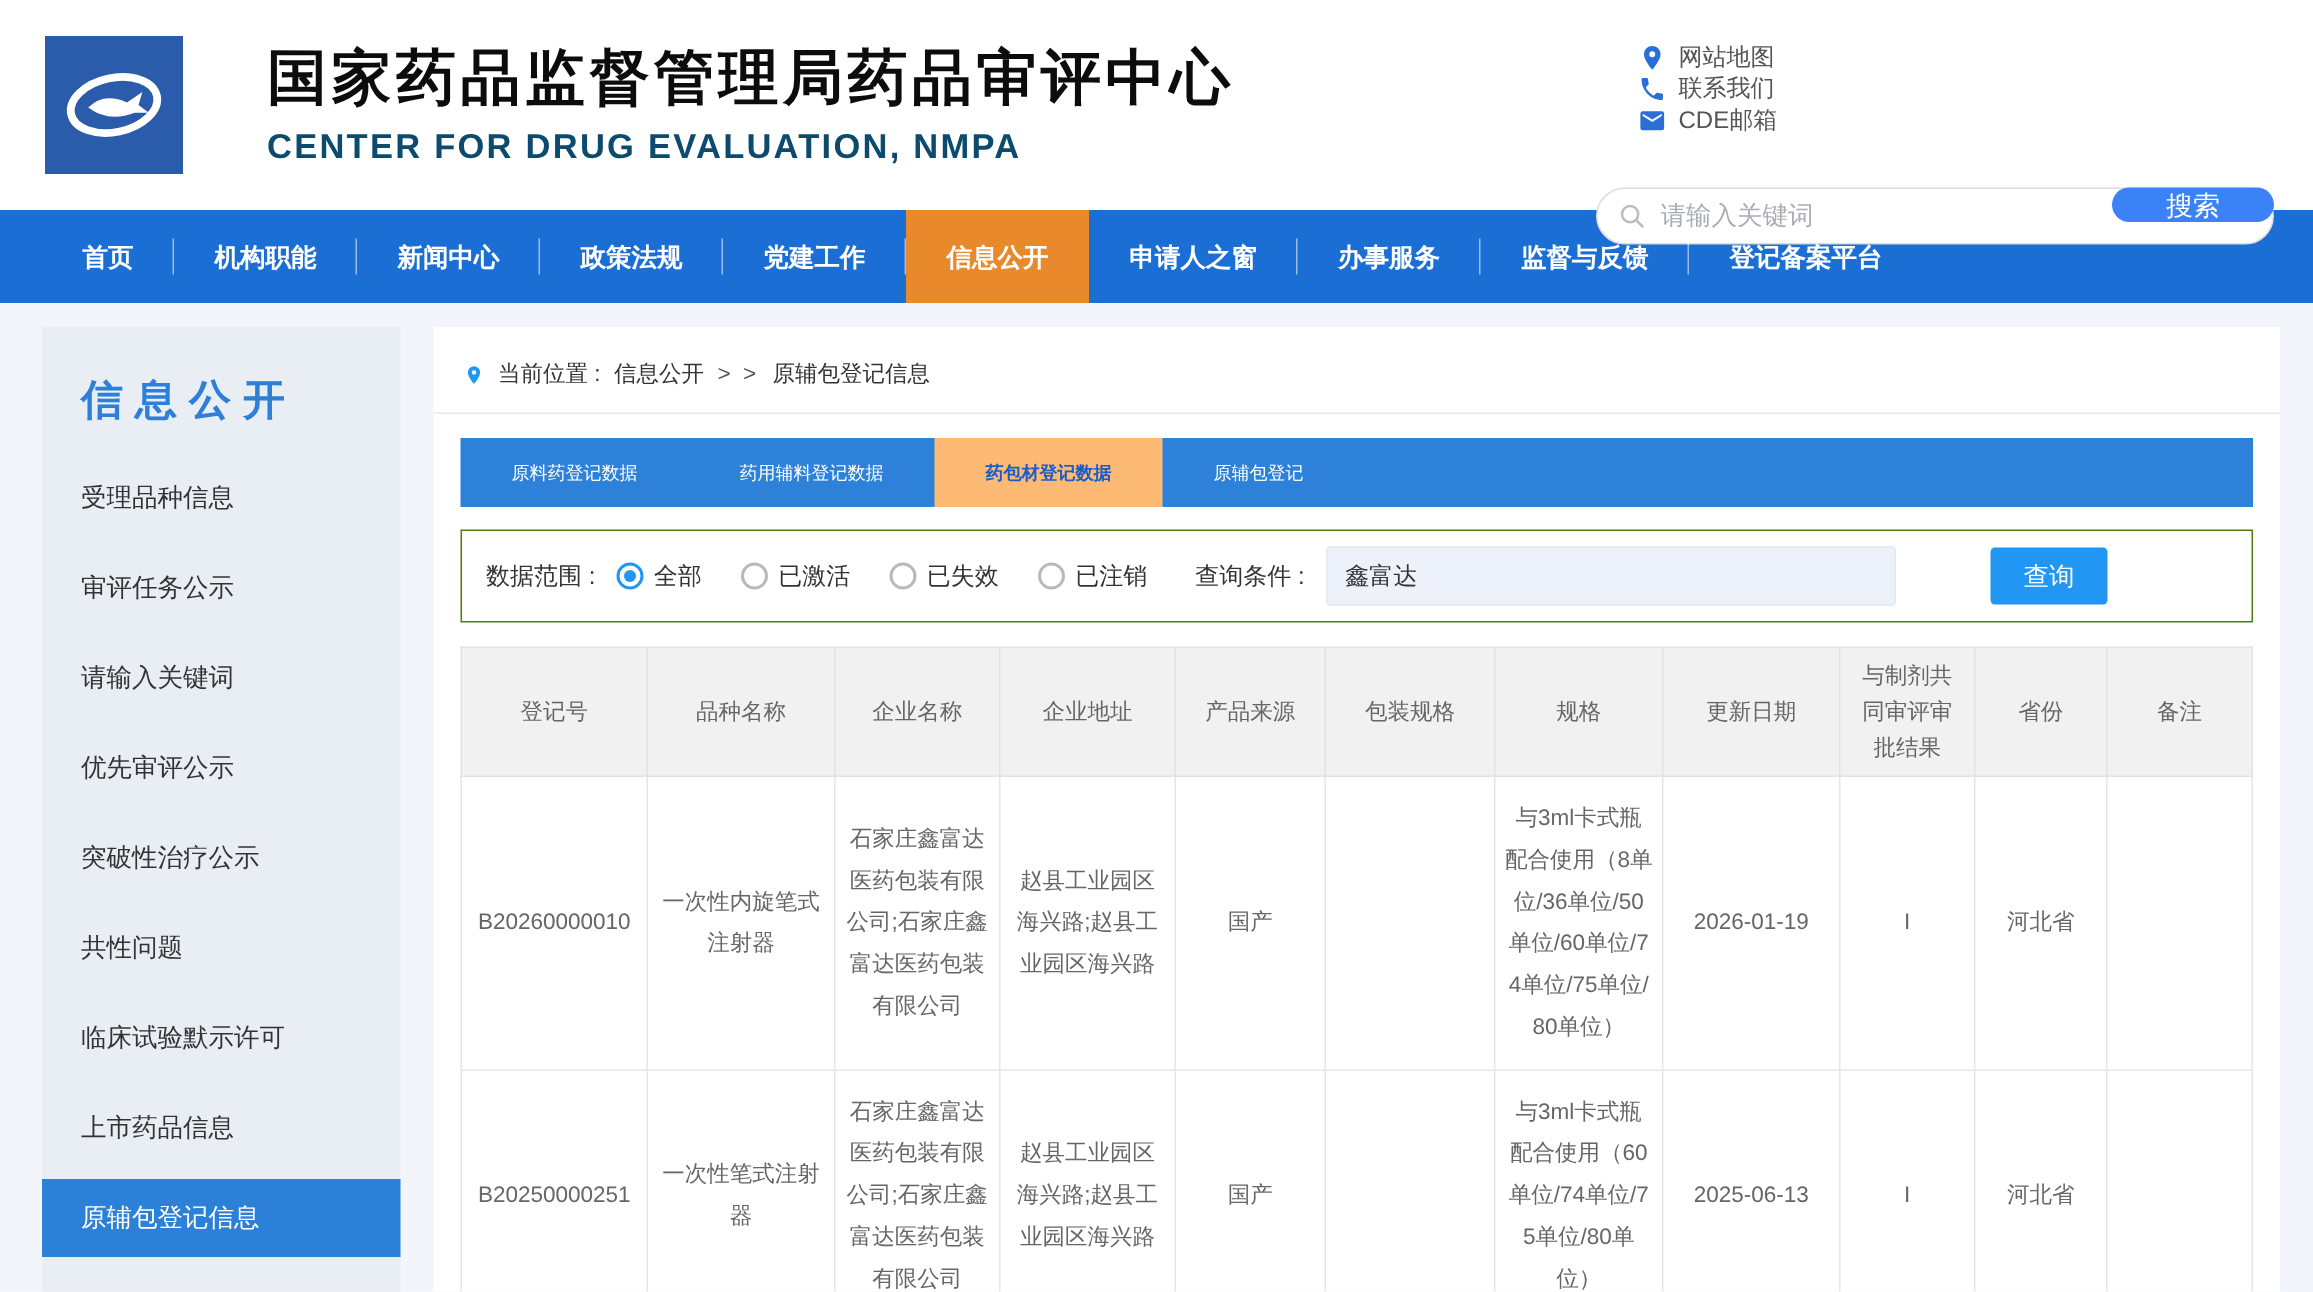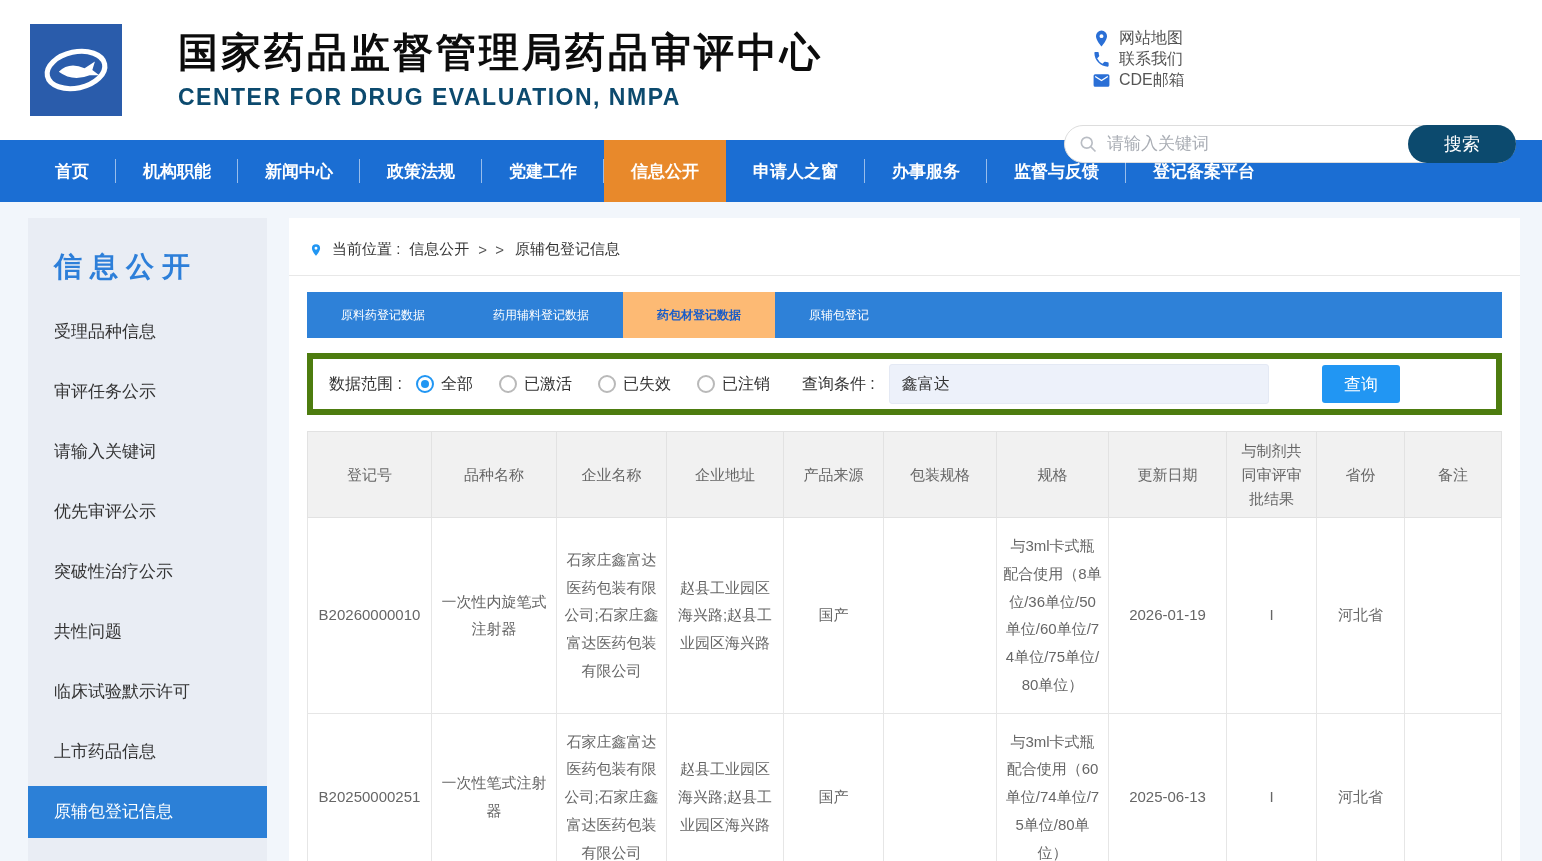--- a/index.html
+++ b/index.html
@@ -18,22 +18,22 @@
   .header-right { position:absolute; right:26px; top:28px; width:452px; }
   .utility { display:flex; justify-content:space-between; padding:0 6px 0 28px;flex-direction:column; }
   .u-link { display:flex; align-items:center; gap:8px; font-size:16px; color:#555; cursor:pointer; }
   .u-link svg { width:19px; height:19px; }
 
   .searchbar { position:relative; margin-top:34px; height:38px; }
   .searchbar input { width:100%; height:38px; border:1px solid #ddd; border-radius:19px;
                      padding:0 120px 0 42px; font-size:17px; color:#333; background:#fff; outline:none; }
   .searchbar input::placeholder { color:#a9adb4; }
   .search-glyph { position:absolute; left:14px; top:9px; width:20px; height:20px; }
-  .search-btn { position:absolute; right:0; top:0; width:108px; height:38px; border:none;
-                border-radius:19px; background:#0c4a6e; color:#fff; font-size:18px; cursor:pointer; }
+  .search-btn { position:absolute; right:0; top:0; width:108px; height:23px; border:none;
+                border-radius:19px; background:#3b82f6; color:#fff; font-size:18px; cursor:pointer; }
 
   
   .main-nav { height:62px; background:#1b6ed3; display:flex; align-items:stretch; padding-left:28px; }
   .nav-item { position:relative; display:flex; align-items:center; padding:0 27px;
               color:#fff; font-size:17px; font-weight:bold; cursor:pointer; white-space:nowrap;text-align:center; }
   .nav-item::after { content:""; position:absolute; right:0; top:19px; height:24px; width:1px; background:rgba(255,255,255,.55); }
   .nav-item:last-child::after { display:none; }
   .nav-item.active { background:#e8892b; }
   .nav-item.active::after { display:none; }
 
@@ -53,21 +53,21 @@
   .crumb-link { cursor:pointer; }
   .crumb-sep { color:#555; letter-spacing:2px; }
   .rule { border-bottom:1px solid #e8e8e8; margin:0 -18px; }
 
   
   .tabs { margin-top:16px; background:#2e81d8; display:flex; height:46px; }
   .tab { padding:0 34px; line-height:46px; color:#fff; font-size:12px; cursor:pointer; white-space:nowrap; }
   .tab.active { background:#fdba74; color:#1a5dc8; font-weight:bold; }
 
   
-  .filter { margin-top:15px; border:6px solid #4d7c0f; background:#fff; height:62px;
+  .filter { margin-top:15px; border:1px solid #4d7c0f; background:#fff; height:62px;
             display:flex; align-items:center; padding:0 16px; font-size:16px; color:#333; }
   .f-label { margin-right:14px; white-space:nowrap; }
   .radio-opt { display:flex; align-items:center; margin-right:26px; cursor:pointer;justify-content:center; }
   .radio-circle { width:18px; height:18px; border:2px solid #b9b9b9; border-radius:50%;
                   display:inline-flex; align-items:center; justify-content:center; background:#fff; }
   .radio-opt.checked .radio-circle { border-color:#2196f3; }
   .radio-opt.checked .radio-circle::after { content:""; width:8px; height:8px; border-radius:50%; background:#2196f3; }
   .radio-label { margin-left:7px; }
   .q-label { margin-left:6px; margin-right:14px; white-space:nowrap; }
   .q-input { width:380px; height:40px; background:#edf1fa; border:1px solid #e4e9f4; border-radius:3px;

